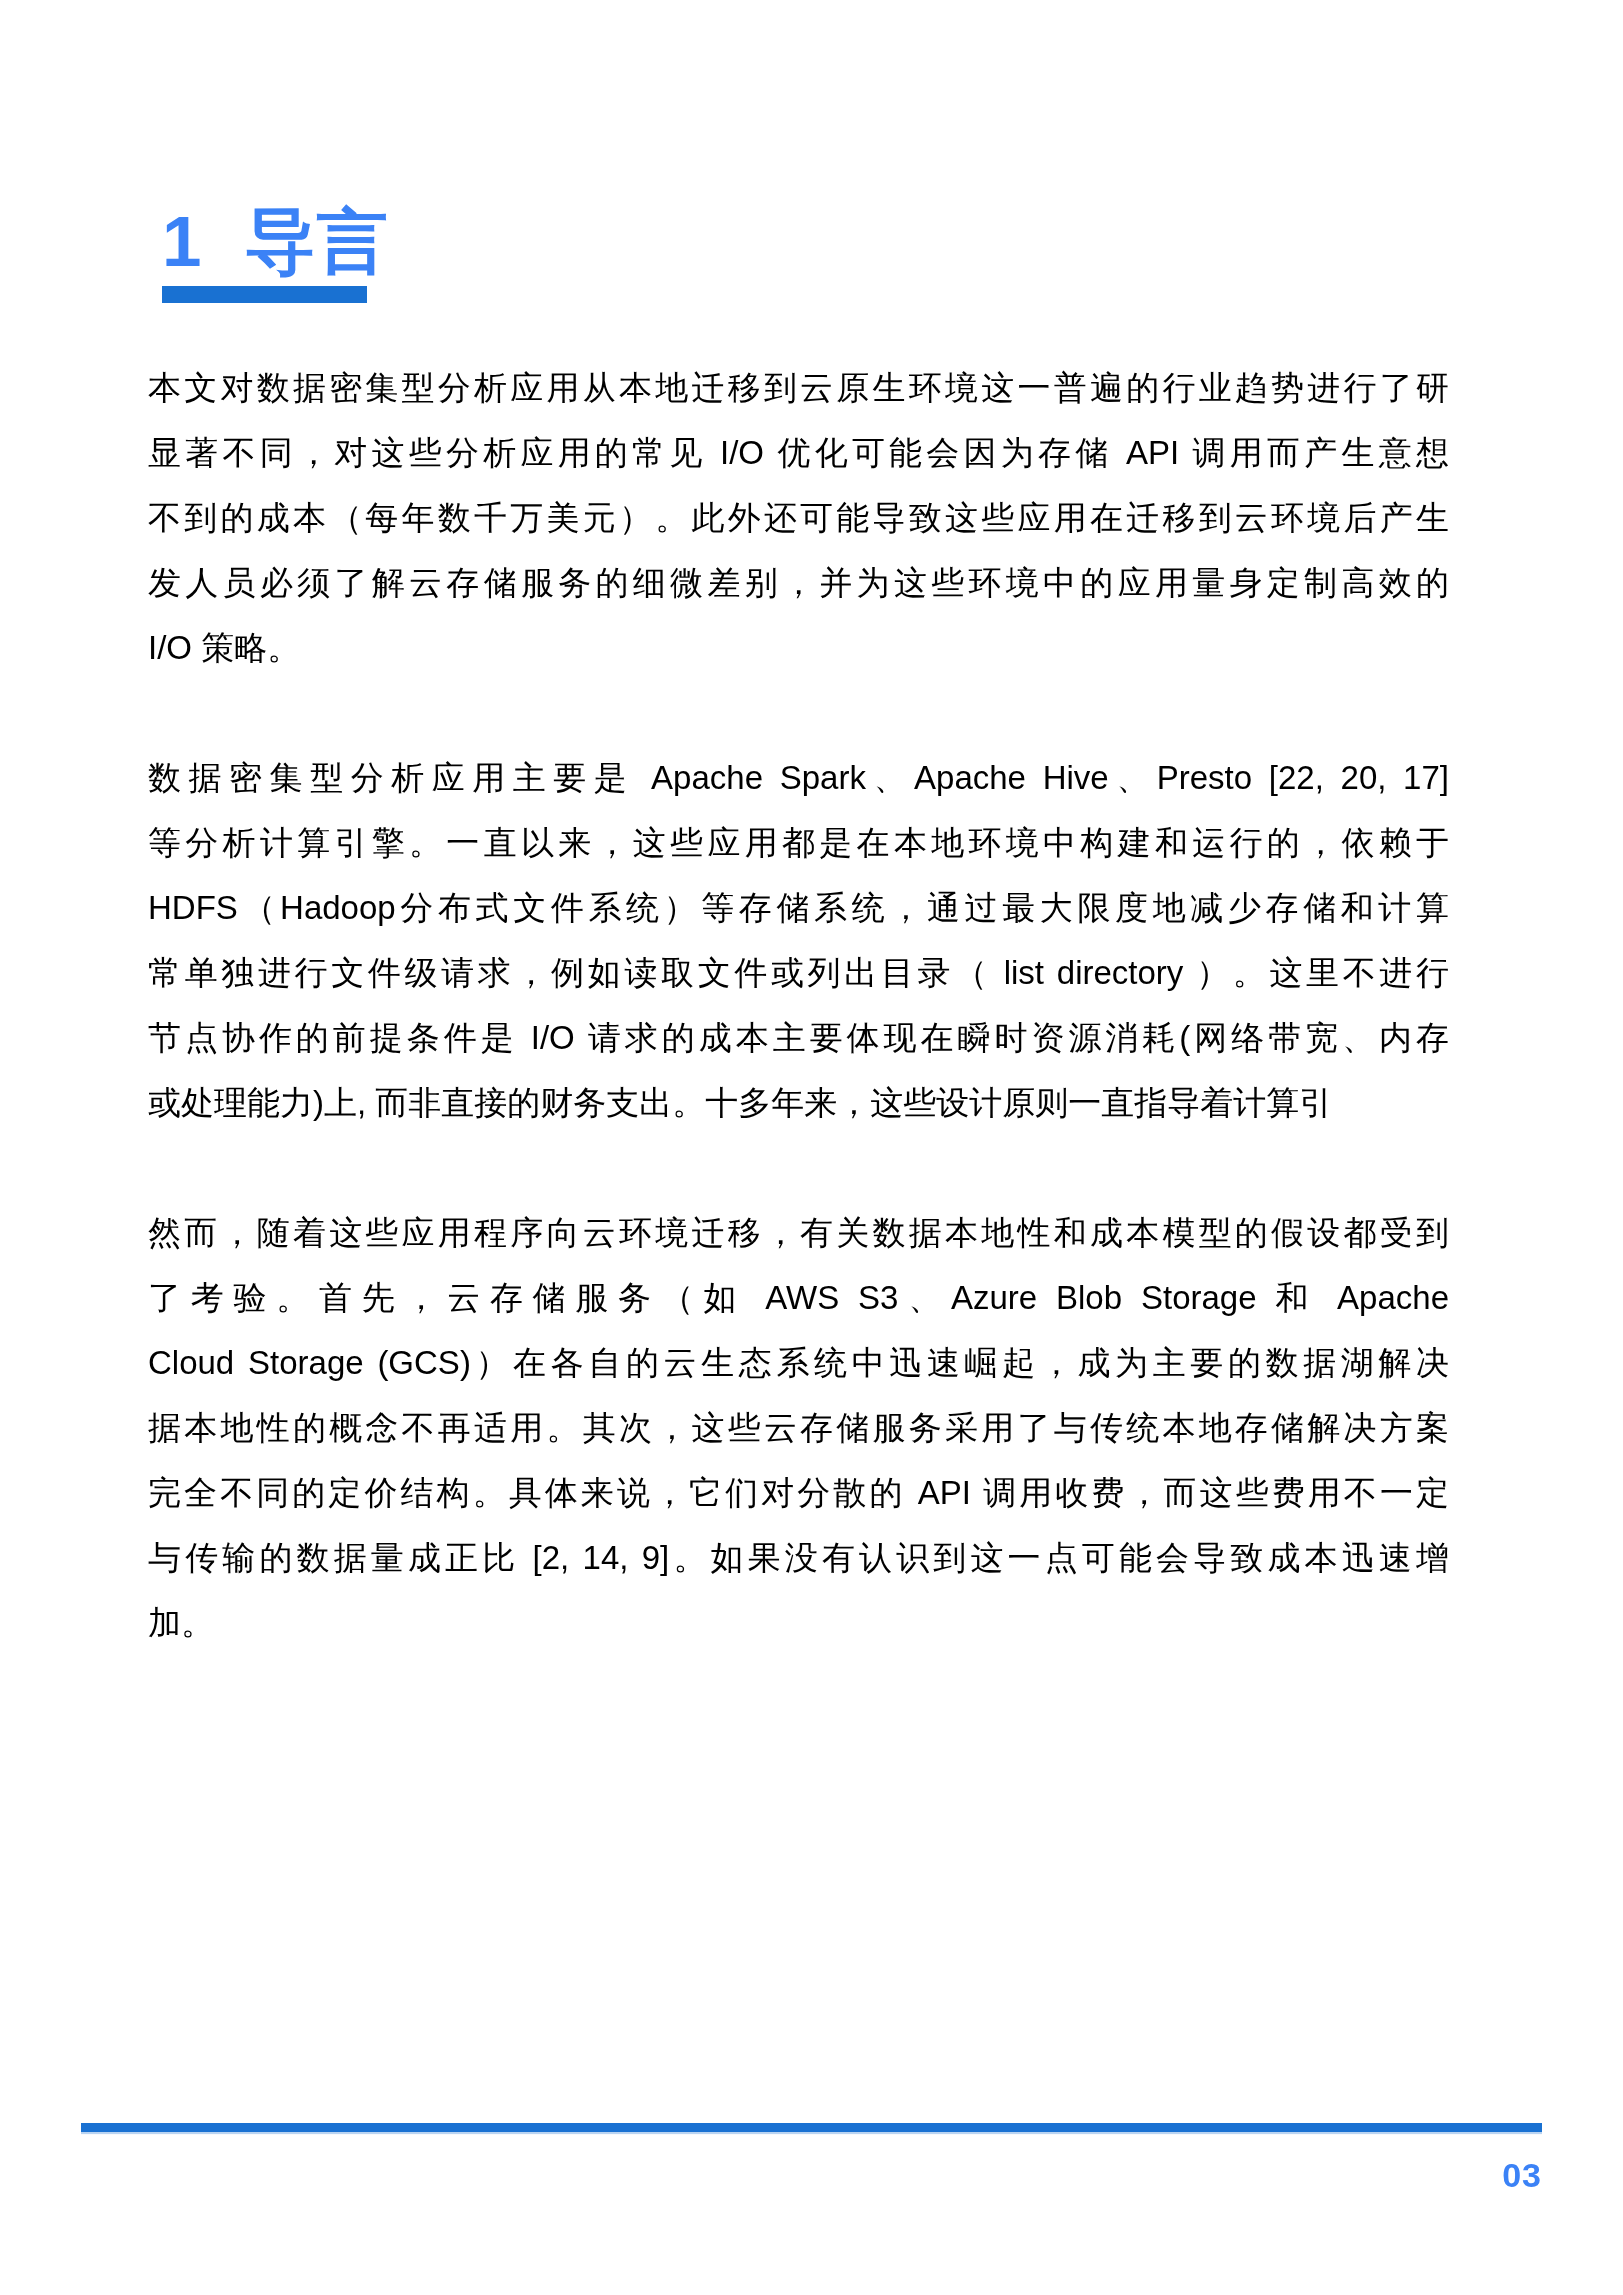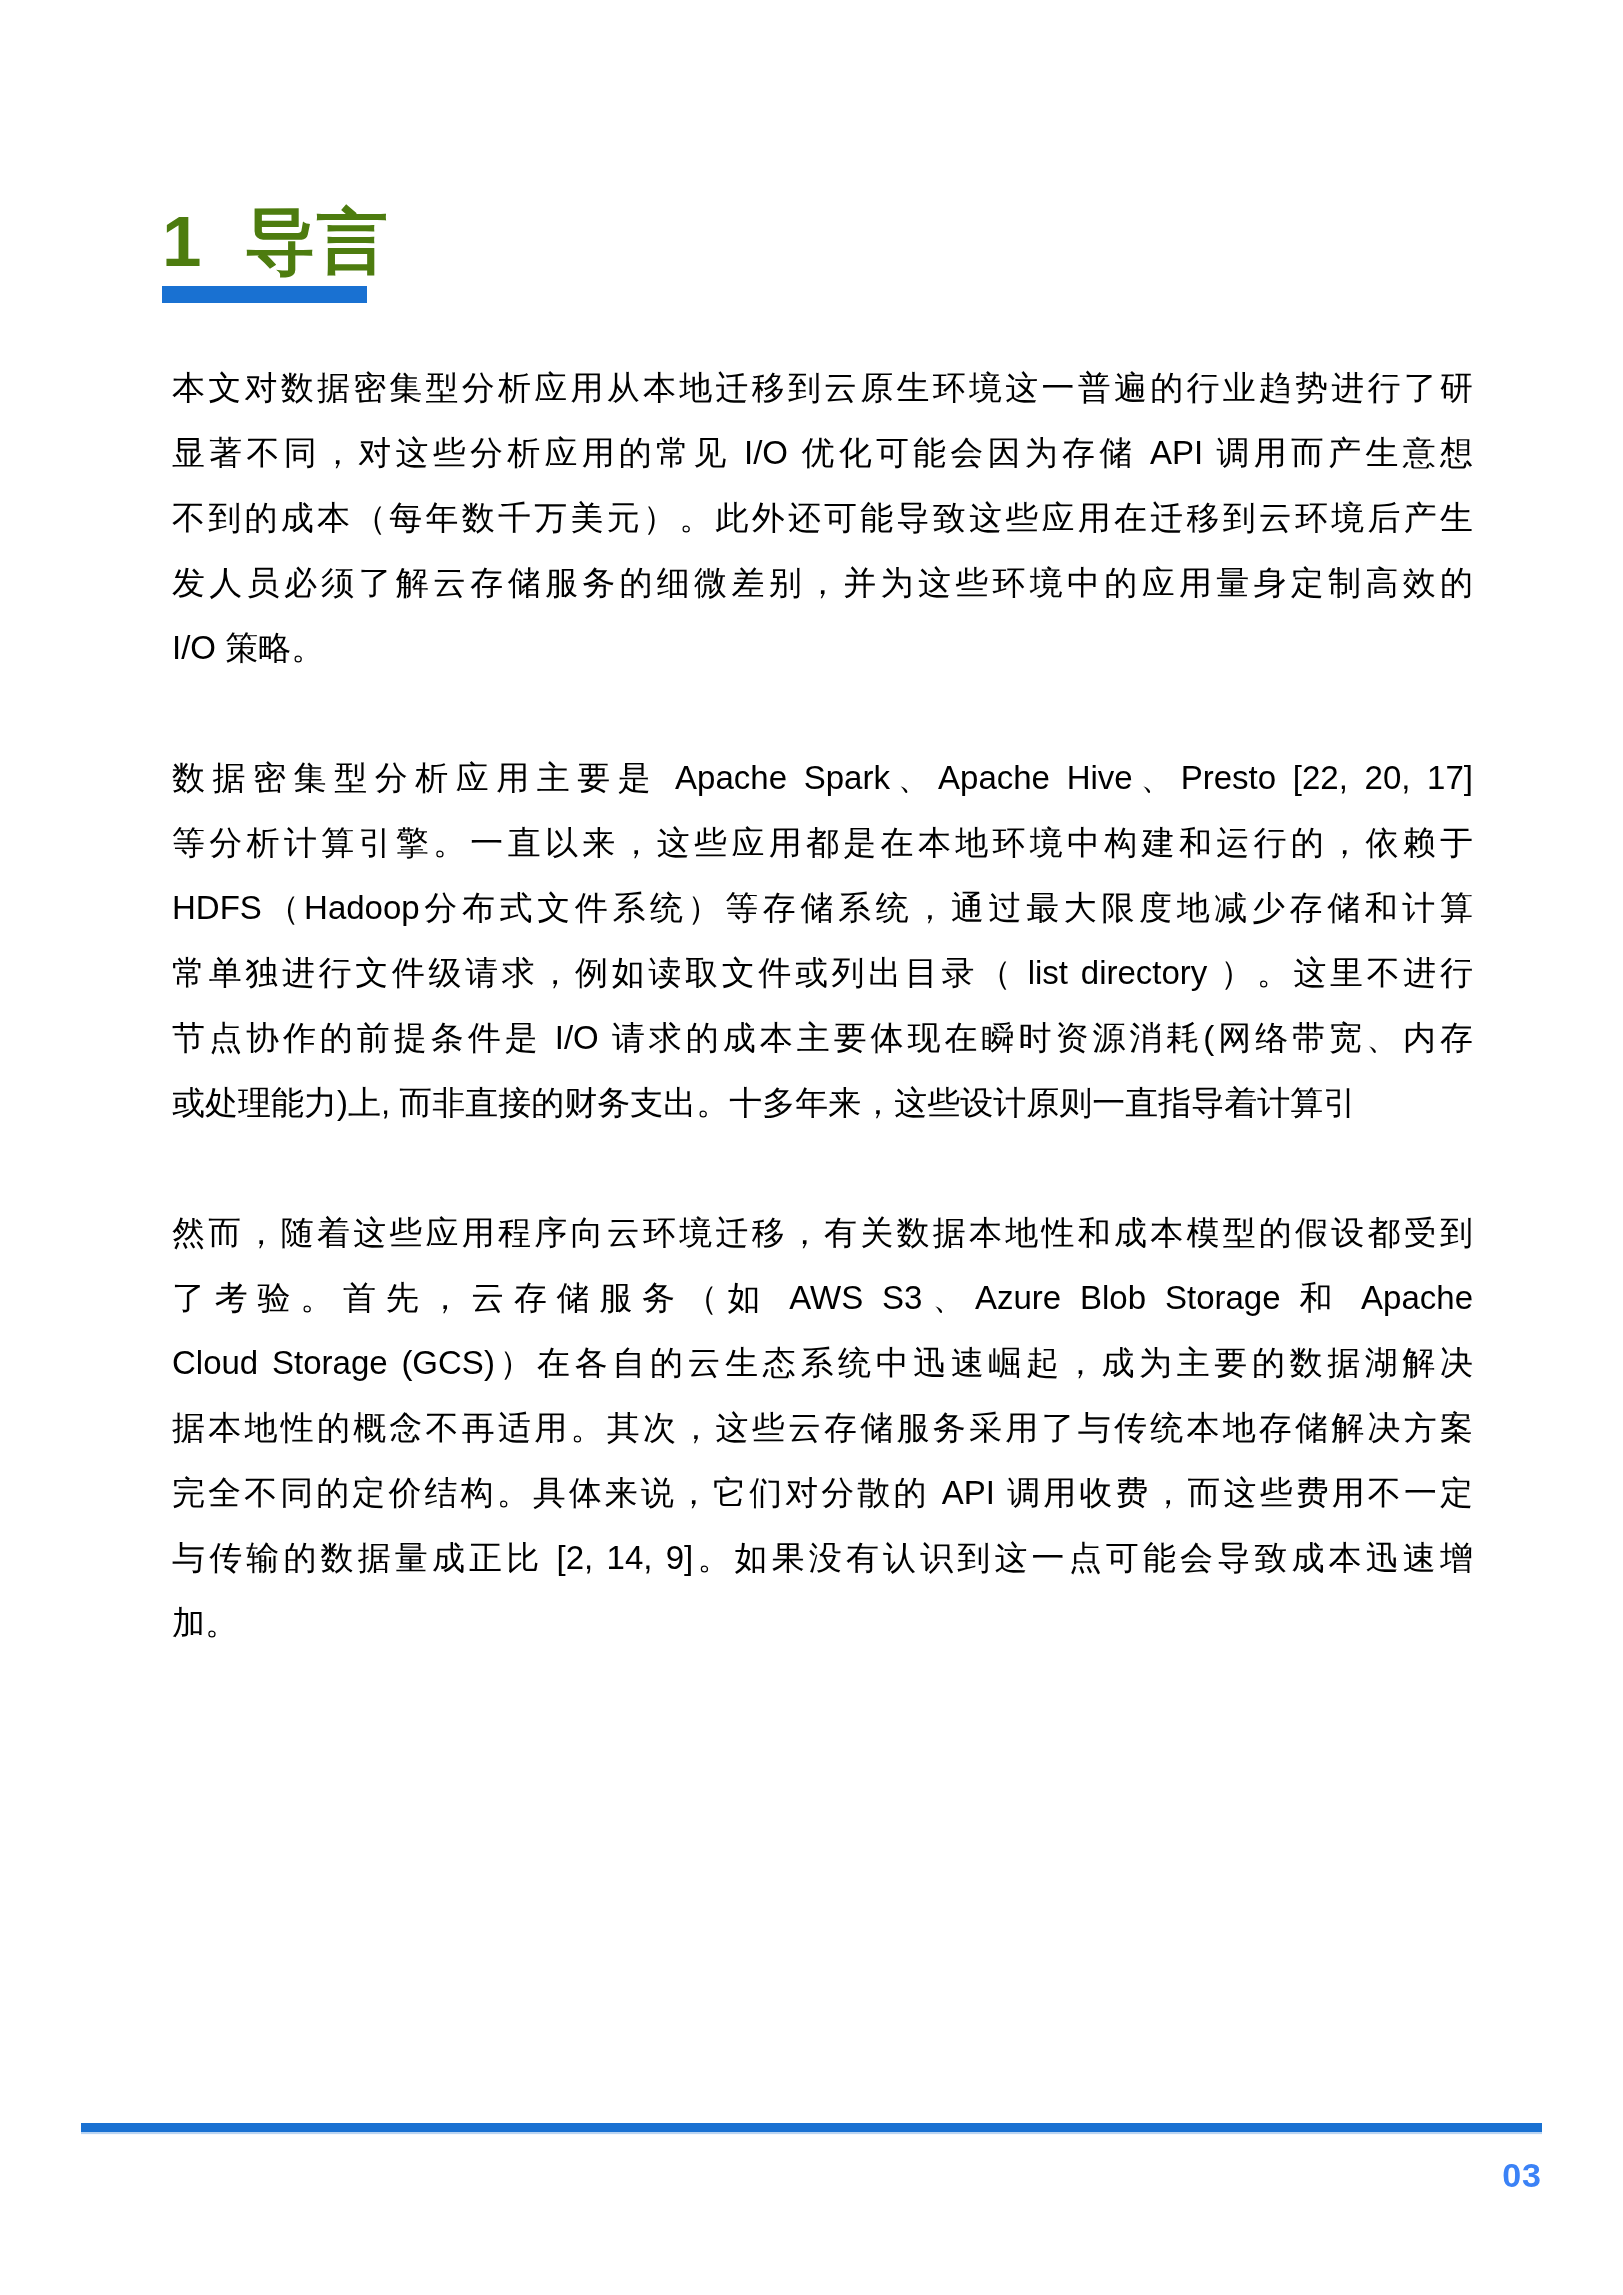--- a/index.html
+++ b/index.html
@@ -5,30 +5,30 @@
   html,body{margin:0;padding:0;}
   body{
     width:1623px;height:2295px;position:relative;
     background:#ffffff;color:#000;
     font-family:"Liberation Sans","DejaVu Sans",sans-serif;
     overflow:hidden;
   }
   .section-title{
     position:absolute;left:162px;top:166px;
     font-size:71px;font-weight:800;line-height:1;
-    color:#4d7c0f;word-spacing:21.6px;letter-spacing:1px;
+    color:#3b82f6;word-spacing:21.6px;letter-spacing:1px;
     white-space:nowrap;
     margin-top:40px;
   }
   .title-underline{
     position:absolute;left:162px;top:286px;
     width:205px;height:17px;
   }
   .content{
-    position:absolute;left:172px;top:355px;width:1301px;
+    position:absolute;left:148px;top:355px;width:1301px;
     font-size:33px;color:#000;
   }
   .para{margin:0 0 65px 0;padding:0;}
   .para .line{
     display:block;height:65px;line-height:65px;
     text-align:justify;text-align-last:justify;
     text-justify:inter-character;
     white-space:nowrap;
   }
   .para .line:last-child{

